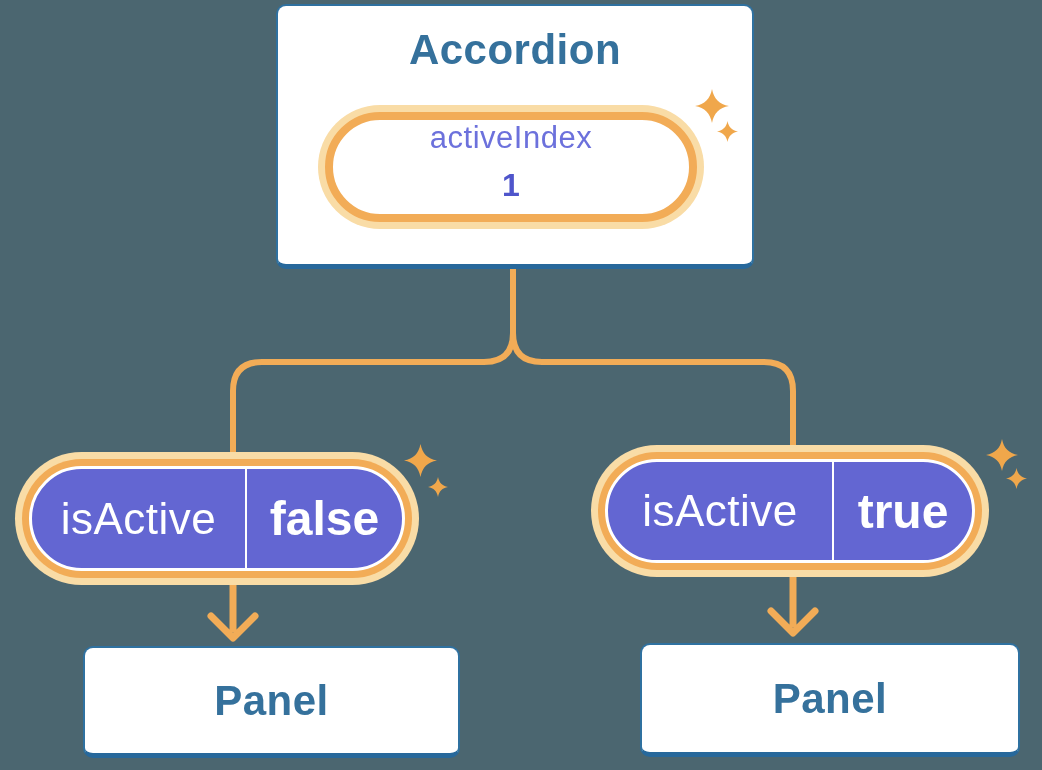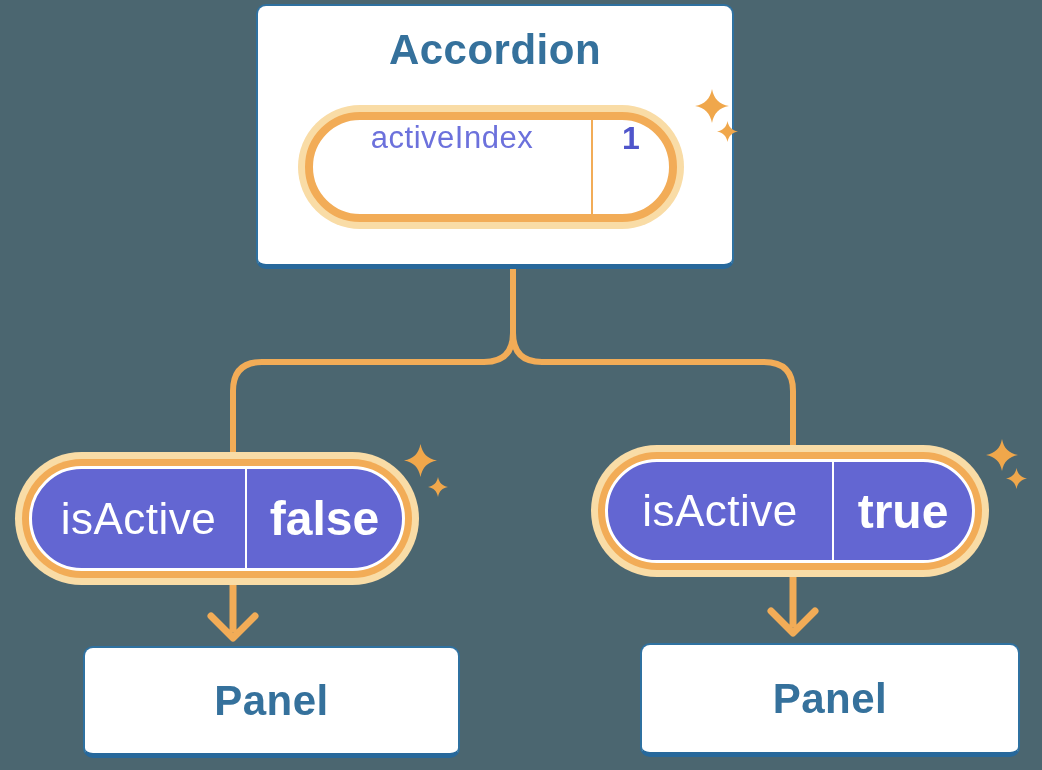--- a/index.html
+++ b/index.html
@@ -30,40 +30,41 @@
   .apath{fill:none;stroke:var(--connector);stroke-width:7;stroke-linecap:round;stroke-linejoin:round;}
 
   .card{
     position:absolute;
     background:var(--card-bg);
     border:2px solid var(--card-border);
     border-bottom:5px solid var(--card-border-bottom);
     border-radius:10px;
     z-index:2;
   }
-  .accordion-card{left:256px;top:4px;width:478px;height:265px;}
+  .accordion-card{left:276px;top:4px;width:478px;height:265px;}
   .card-title{
     text-align:center;
     padding-top:20px;
     font-size:42px;
     font-weight:600;
     color:var(--blue-text);
     letter-spacing:0.5px;
   }
 
   
   .state-pill{
     position:absolute;left:47px;top:106px;
     width:372px;height:110px;
     background:var(--card-bg);
     border:8px solid var(--connector);
     border-radius:999px;
     box-shadow:0 0 0 7px var(--glow);
-    display:flex;align-items:flex-start;
+    display:flex;align-items:center;
     overflow:hidden;
+    flex-direction:column;
   }
   .state-pill .label-cell{
     width:278px;display:flex;align-items:center;justify-content:center;
     font-size:31px;color:var(--purple-label);letter-spacing:0.5px;
   }
   .state-pill .value-cell{
     flex:1;display:flex;align-items:center;justify-content:center;
     font-size:32px;font-weight:700;color:var(--purple-value);
   }
   .divider{width:2px;align-self:stretch;flex:none;}

